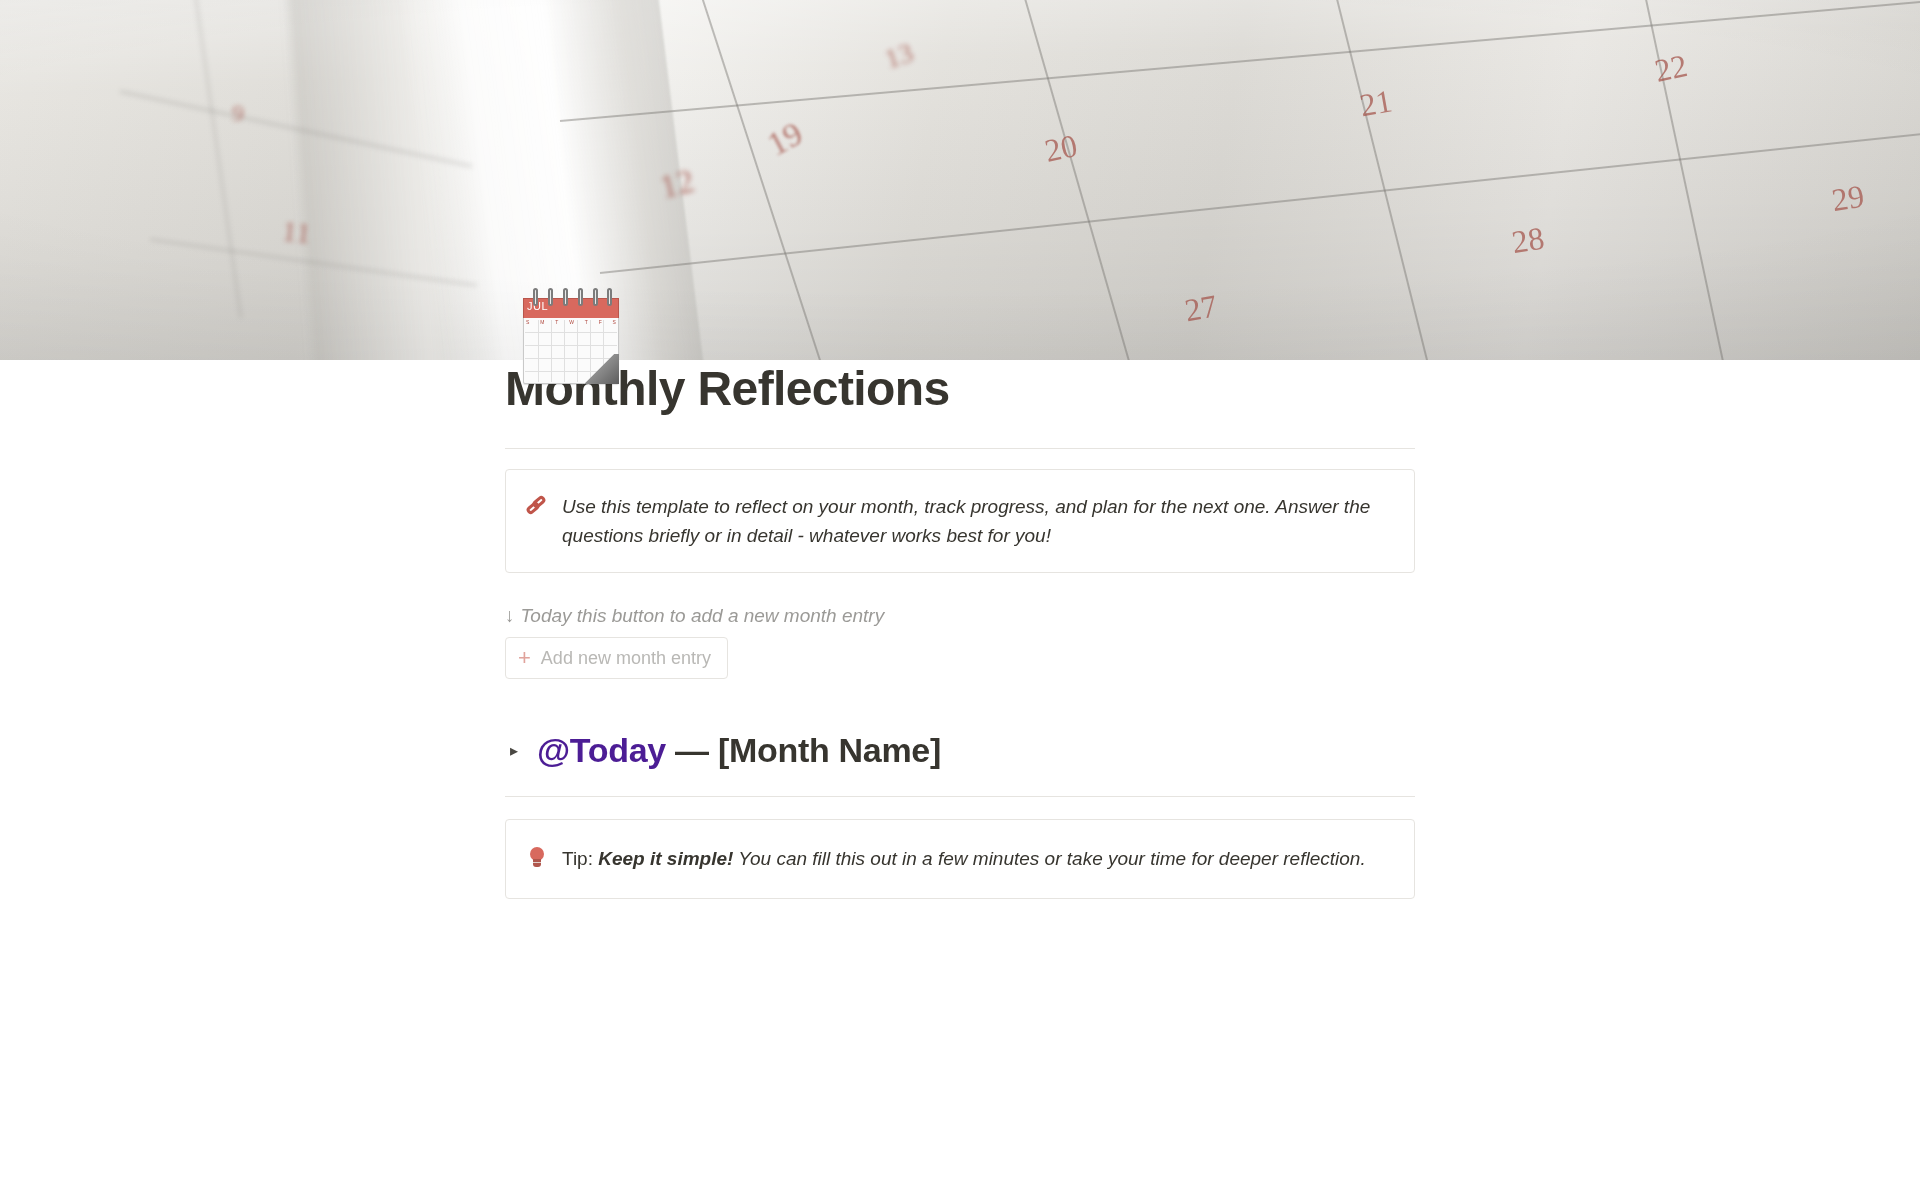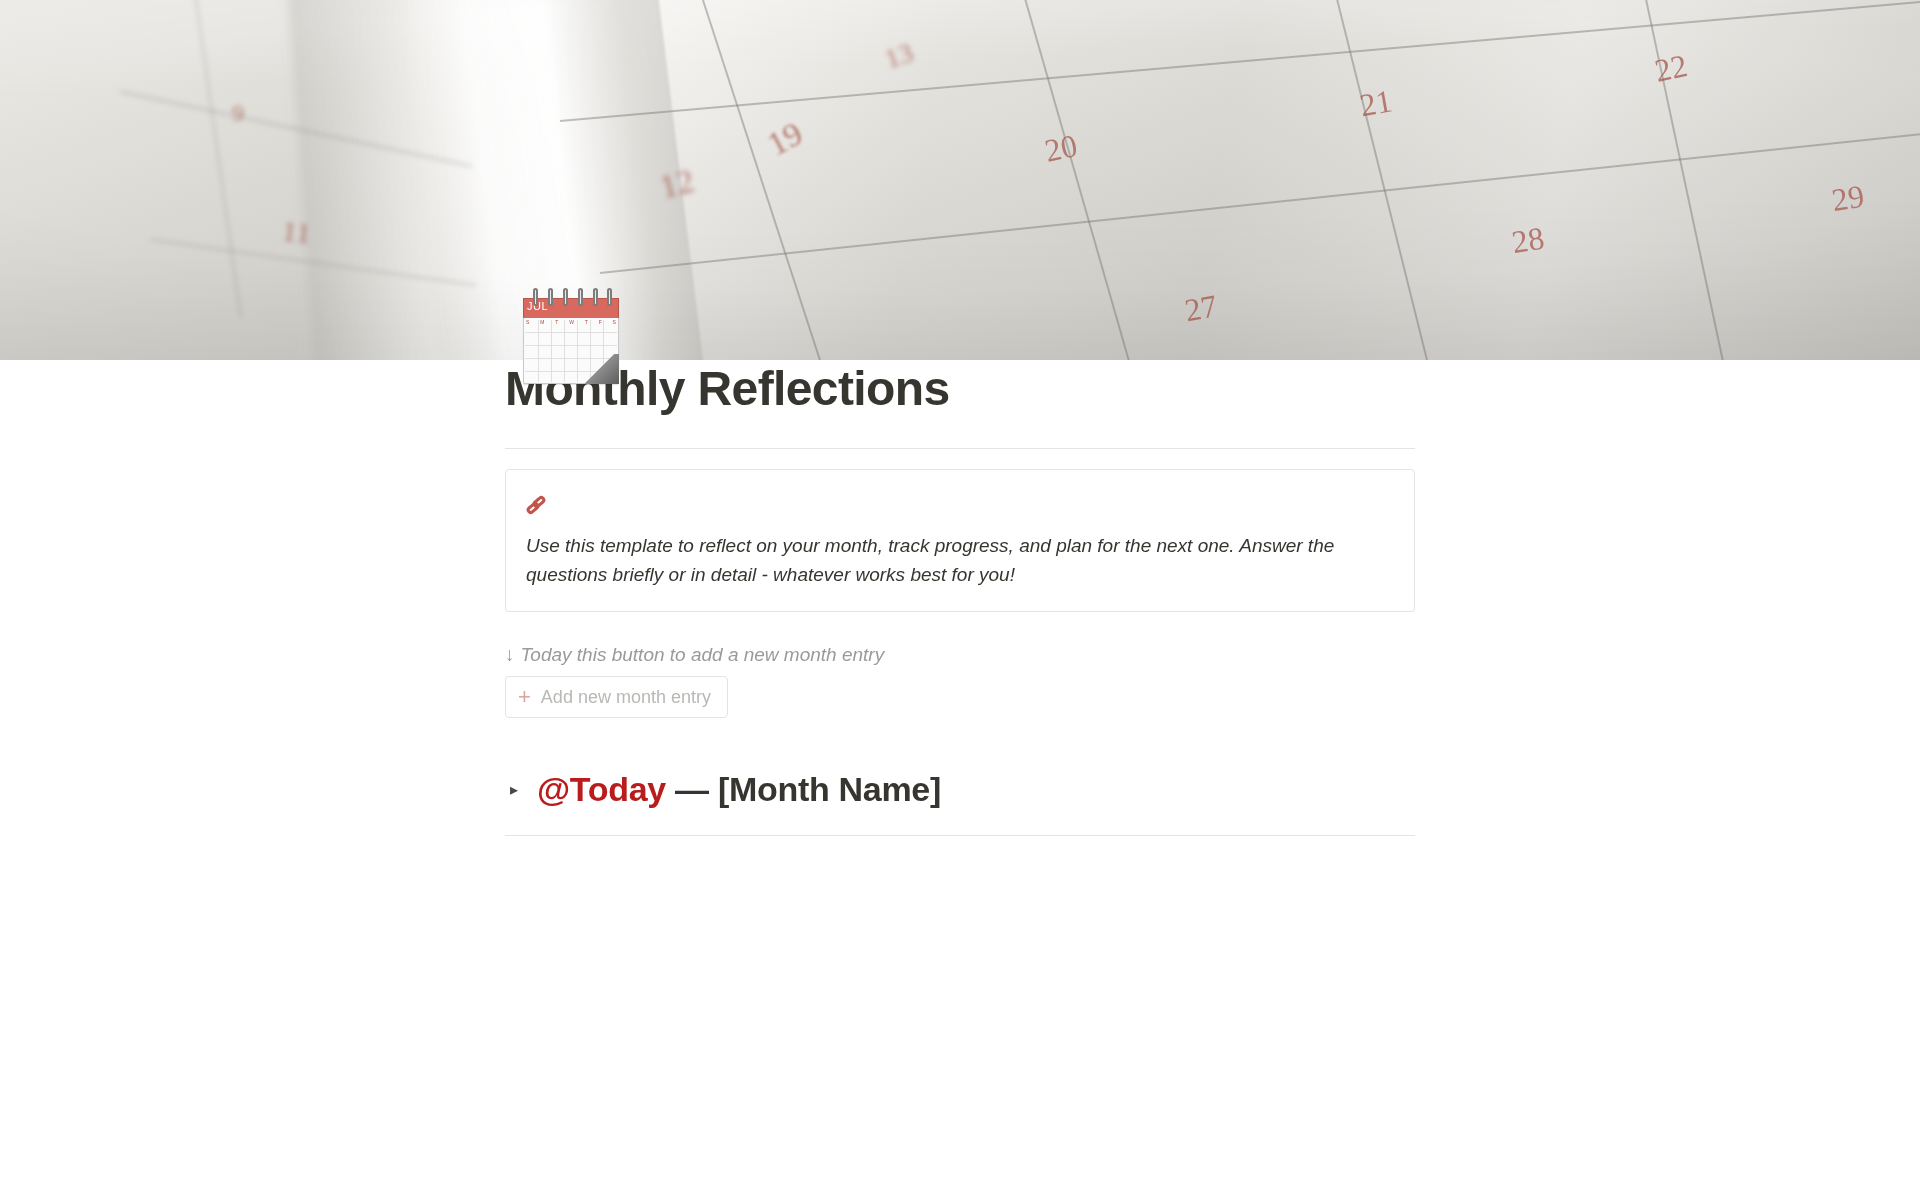--- a/index.html
+++ b/index.html
@@ -170,21 +170,20 @@
   }
 
   .callout {
     display: flex;
     align-items: flex-start;
     gap: 14px;
     border: 1px solid #e6e4e0;
     border-radius: 4px;
     padding: 22px 22px 22px 20px;
     background: #ffffff;
-    flex-direction: column;
   }
   .callout-emoji {
     flex: 0 0 auto;
     width: 22px;
     height: 22px;
     position: relative;
     margin-top: 3px;
   }
   .callout-text {
     font-size: 19px;
@@ -271,21 +270,21 @@
     text-align: center;
     cursor: pointer;
   }
   .toggle-heading {
     font-size: 34px;
     font-weight: bold;
     color: #37352f;
     letter-spacing: -0.3px;
   }
   .mention {
-    color: #b91c1c;
+    color: #4c1d95;
     margin-top: 28px;
   }
 
   .divider2 {
     height: 1px;
     background: #e6e4e0;
     margin: 26px 0 22px 0;
   }
 
   .callout2 {
@@ -407,15 +406,24 @@
     <div class="toggle-row">
       <span class="toggle-arrow">▸</span>
       <div class="toggle-heading">
         <span class="mention">@Today</span><span> — [Month Name]</span>
       </div>
     </div>
 
     <div class="divider2"></div>
 
     
+    <div class="callout2">
+      <div class="callout-emoji bulb-emoji">
+        <span class="glass"></span>
+          <span class="base"></span>
+      </div>
+      <div class="txt">
+        <span class="plain">Tip: </span><b>Keep it simple!</b><span> You can fill this out in a few minutes or take your time for deeper reflection.</span>
+      </div>
+    </div>
 
   </div>
 </div>
 
 </body></html>

